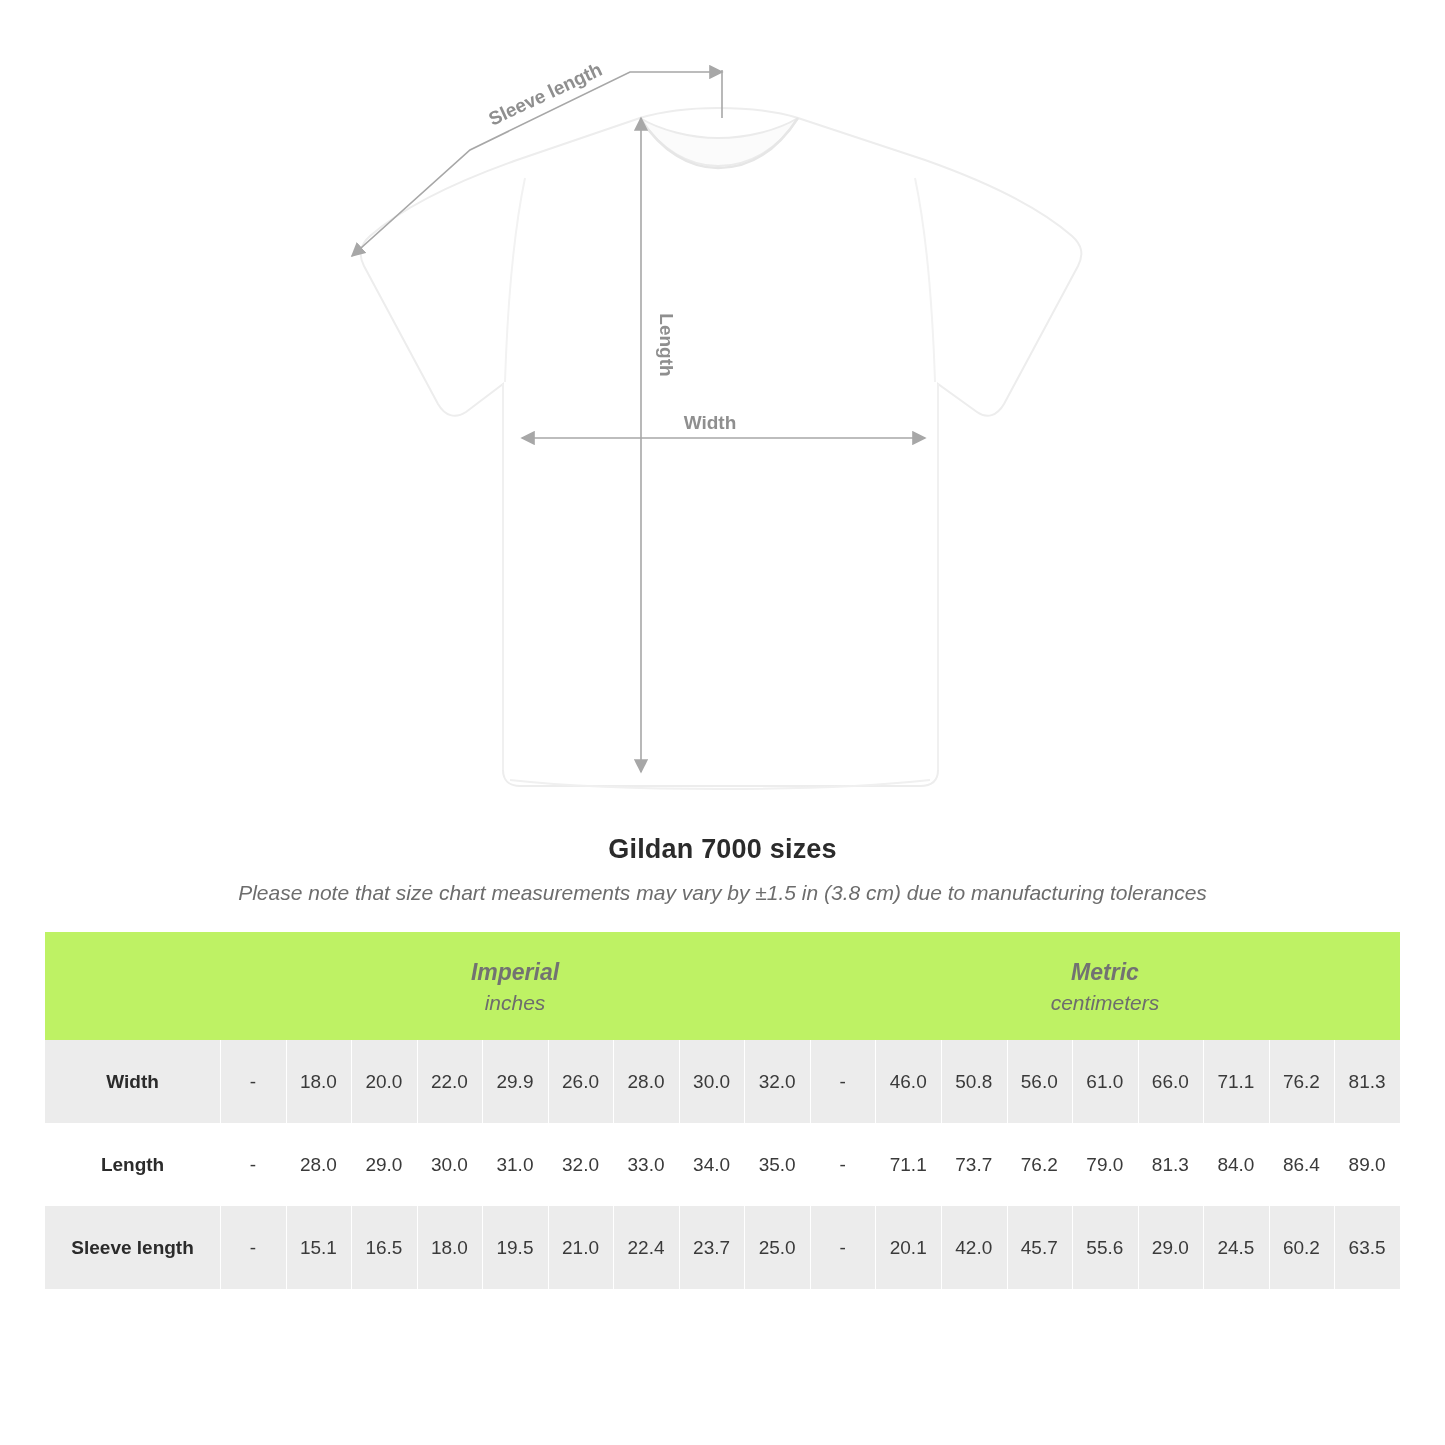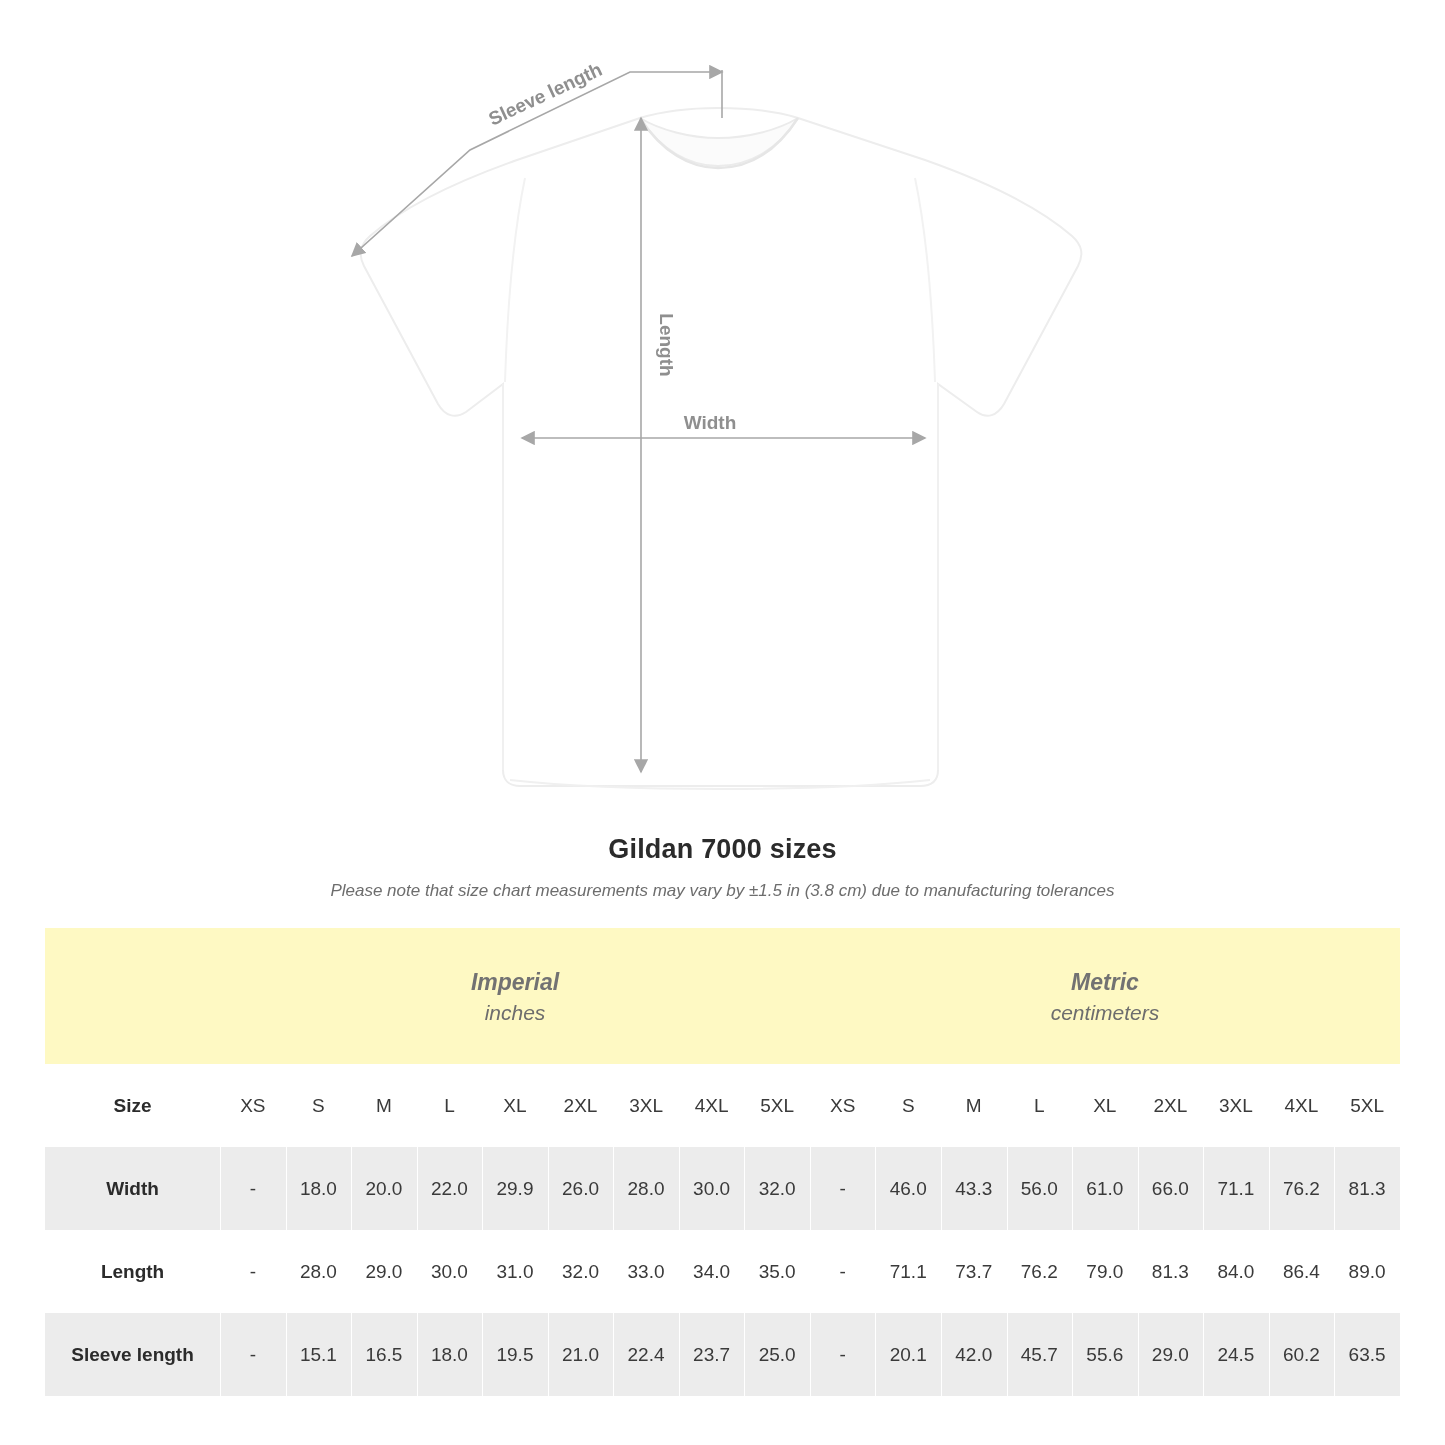--- a/index.html
+++ b/index.html
@@ -35,21 +35,21 @@
     text-align: center;
     margin-top: 4px;
   }
   .chart-title {
     font-size: 27px;
     font-weight: bold;
     color: #2b2b2b;
     letter-spacing: 0.2px;
   }
   .chart-note {
-    font-size: 17px;
+    font-size: 21px;
     font-style: italic;
     color: #6d6d6d;
     margin-top: 16px;
   }
 
   
   .table-wrap {
     margin: 27px 45px 0 45px;
   }
   table.size-table {
@@ -57,22 +57,22 @@
     width: 1355px;
     table-layout: fixed;
   }
   table.size-table td, table.size-table th {
     text-align: center;
     vertical-align: middle;
     font-weight: normal;
     padding: 0;
   }
   .unit-head-row td {
-    height: 136px;
-    background: #fef9c3;
+    height: 108px;
+    background: #bef264;
   }
   .unit-name {
     font-size: 23px;
     font-style: italic;
     font-weight: bold;
     color: #727272;
     line-height: 1.35;
   }
   .unit-sub {
     font-size: 21px;
@@ -214,56 +214,35 @@
           <td colspan="9">
             <div class="unit-name">Imperial</div>
             <div class="unit-sub">inches</div>
           </td>
           <td colspan="9">
             <div class="unit-name">Metric</div>
             <div class="unit-sub">centimeters</div>
           </td>
         </tr>
 
-        <tr class="size-row">
-          <td class="rowlabel">Size</td>
-          <td class="vsep">XS</td>
-          <td class="vsep">S</td>
-          <td class="vsep">M</td>
-          <td class="vsep">L</td>
-          <td class="vsep">XL</td>
-          <td class="vsep">2XL</td>
-          <td class="vsep">3XL</td>
-          <td class="vsep">4XL</td>
-          <td class="vsep">5XL</td>
-          <td class="vsep">XS</td>
-          <td class="vsep">S</td>
-          <td class="vsep">M</td>
-          <td class="vsep">L</td>
-          <td class="vsep">XL</td>
-          <td class="vsep">2XL</td>
-          <td class="vsep">3XL</td>
-          <td class="vsep">4XL</td>
-          <td class="vsep">5XL</td>
-        </tr>
 
         <tr class="data-row shaded">
           <td class="rowlabel">Width</td>
           <td class="vsep">-</td>
           <td class="vsep">18.0</td>
           <td class="vsep">20.0</td>
           <td class="vsep">22.0</td>
           <td class="vsep">29.9</td>
           <td class="vsep">26.0</td>
           <td class="vsep">28.0</td>
           <td class="vsep">30.0</td>
           <td class="vsep">32.0</td>
           <td class="vsep">-</td>
           <td class="vsep">46.0</td>
-          <td class="vsep">43.3</td>
+          <td class="vsep">50.8</td>
           <td class="vsep">56.0</td>
           <td class="vsep">61.0</td>
           <td class="vsep">66.0</td>
           <td class="vsep">71.1</td>
           <td class="vsep">76.2</td>
           <td class="vsep">81.3</td>
         </tr>
 
         <tr class="data-row plain">
           <td class="rowlabel">Length</td>

